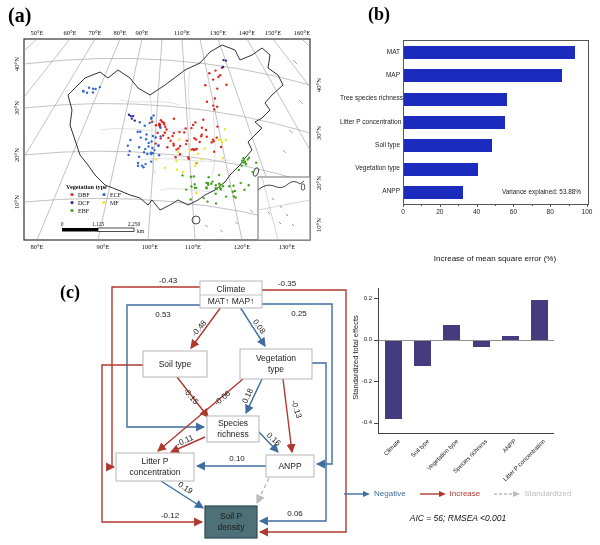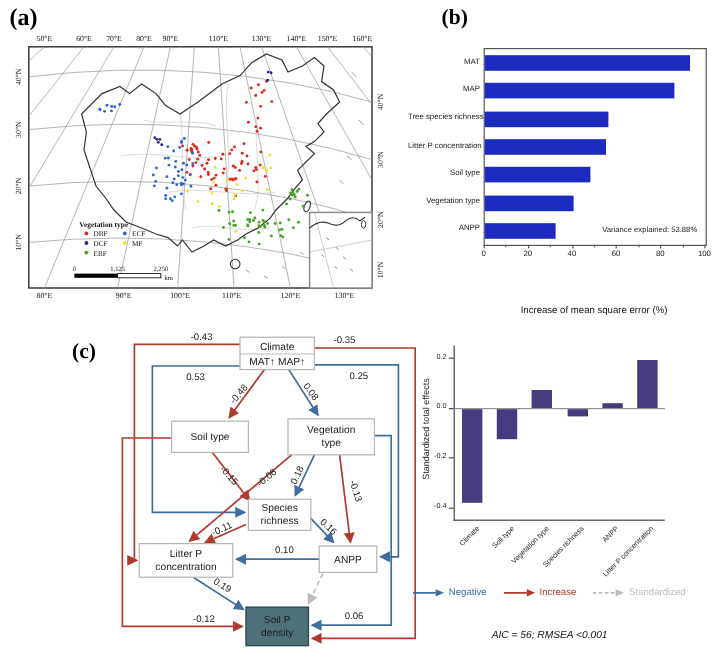--- a/index.html
+++ b/index.html
@@ -582,15 +582,15 @@
       </span>
       <span class="it">
         <svg width="26" height="8">
           <line x1="0" y1="4" x2="19" y2="4" style="stroke:var(--ins);stroke-width:1.4;stroke-dasharray:3 2"></line>
           <path d="M19,1 L26,4 L19,7 Z" style="fill:var(--ins)"></path>
         </svg>
         <span style="color:var(--ins)">Standardized</span>
       </span>
     </div>
 
-    <div class="stat-line" style="top:256px;">AIC = 56; RMSEA &lt;0.001</div>
+    <div class="stat-line" style="top:245px;">AIC = 56; RMSEA &lt;0.001</div>
   </div>
 </div>
 
 </body></html>

